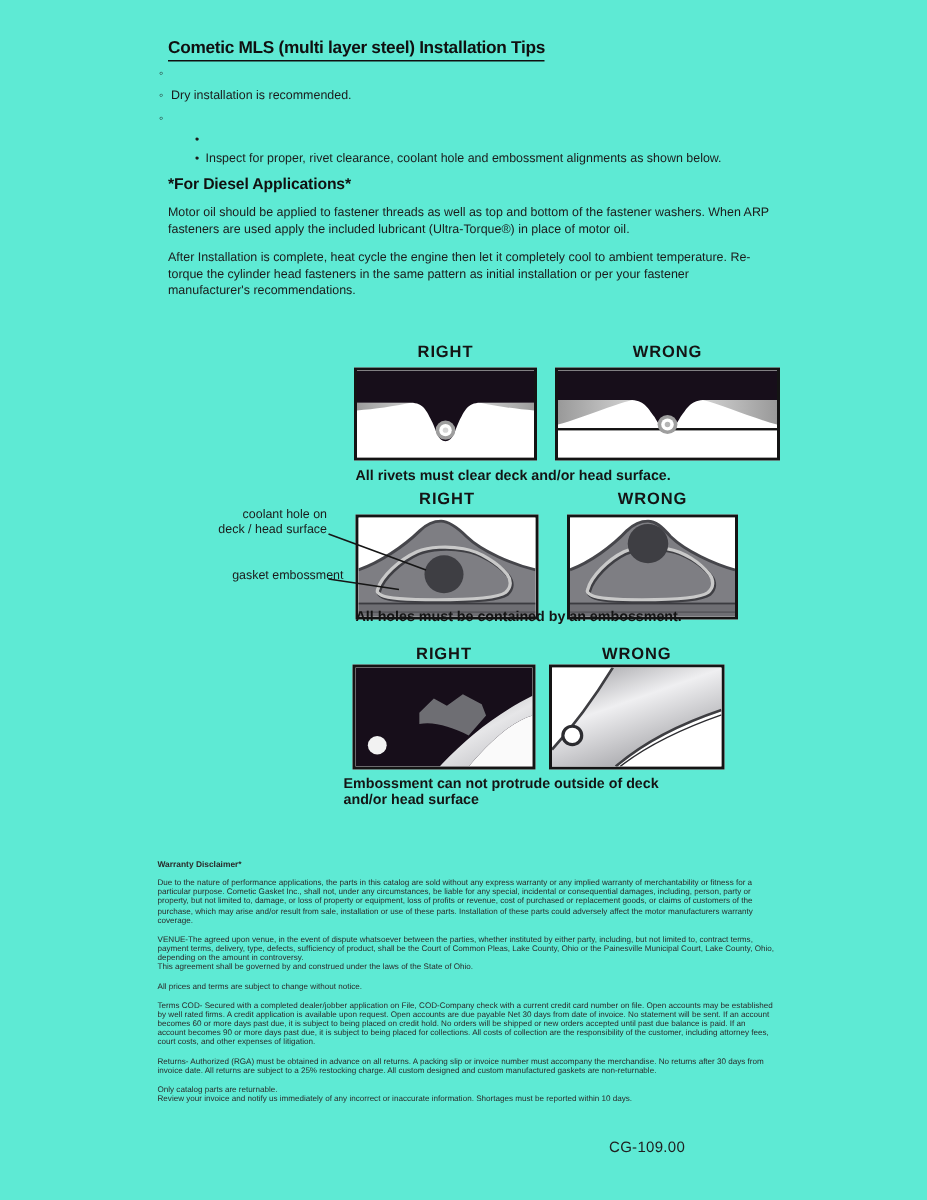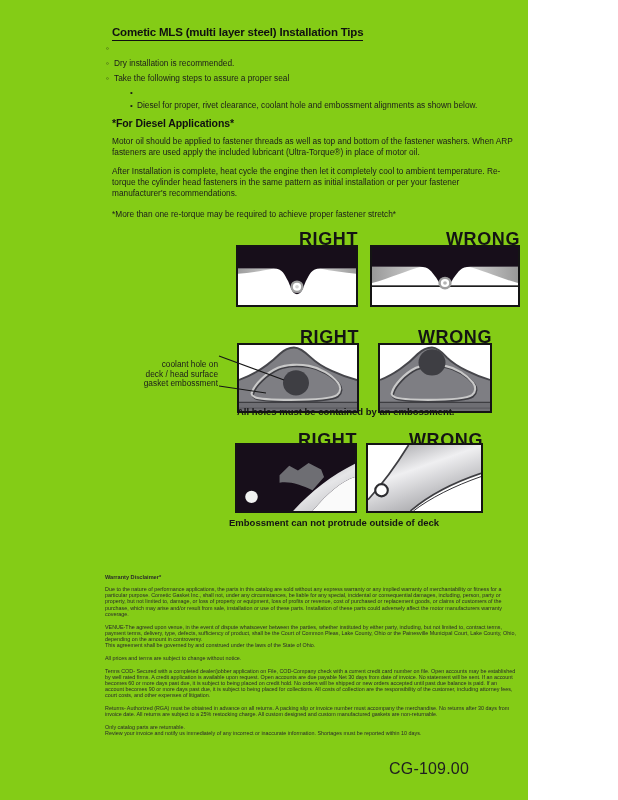--- a/index.html
+++ b/index.html
@@ -1,81 +1,79 @@
 <!DOCTYPE html>
 <html><head>
 <meta charset="utf-8">
 <style>
   html,body{margin:0;padding:0;background:#ffffff;}
   .doc{
-    position:relative;width:528px;height:800px;background:#84cc16;overflow:hidden;
+    position:relative;width:618px;height:800px;background:#5eead4;overflow:hidden;
     font-family:"Liberation Sans","DejaVu Sans",sans-serif;color:#1c1c1c;
   }
   
   .title{
     position:absolute;left:112px;top:26px;font-size:11.5px;font-weight:700;color:#101010;
     letter-spacing:-0.2px;border-bottom:1.5px solid #101010;padding-bottom:1.5px;display:inline-block;
   }
   .tips{position:absolute;left:106px;top:41px;width:420px;font-size:8.3px;color:#1b1b1b;}
   .tip-row{display:flex;align-items:flex-start;line-height:15px;}
   .tip-row .mark{width:8px;font-size:8px;line-height:15px;color:#1b1b1b;}
   .sub-row{display:flex;align-items:flex-start;line-height:13px;margin-left:24px;}
   .sub-row .mark{width:7px;font-size:8px;line-height:13px;}
   
   .diesel{position:absolute;left:112px;top:117px;width:404px;}
   .diesel h2{margin:0 0 7px 0;font-size:10.5px;font-weight:700;color:#101010;letter-spacing:-0.1px;}
   .diesel p{margin:0 0 8px 0;font-size:8.3px;line-height:11px;color:#1b1b1b;}
   .diesel p.note{margin-top:10px;margin-bottom:0;}
   
-  .dg-label{position:absolute;font-size:18px;font-weight:700;letter-spacing:0.6px;color:#141414;text-align:right;}
+  .dg-label{position:absolute;font-size:11px;font-weight:700;letter-spacing:0.6px;color:#141414;text-align:center;}
   .dg-box{position:absolute;border:2px solid #141414;background:#fff;box-sizing:border-box;}
   .dg-box svg{display:block;width:100%;height:100%;}
   .dg-caption{position:absolute;font-size:9.5px;font-weight:700;color:#141414;line-height:11px;}
   .callout{position:absolute;font-size:8.3px;line-height:9.5px;color:#1b1b1b;text-align:right;}
   .leader{position:absolute;z-index:3;}
   
   .legal{position:absolute;left:105px;top:574px;width:412px;color:#2a2a2a;}
   .legal .lg-head{font-size:5.6px;font-weight:700;margin:0 0 6px 0;}
   .legal p{margin:0 0 6.5px 0;font-size:5.4px;line-height:6.2px;}
   .legal p.no-gap{margin-bottom:0;}
-  .doc-code{position:absolute;left:389px;top:760px;font-size:16px;color:#202020;letter-spacing:0.2px;}
+  .doc-code{position:absolute;left:406px;top:760px;font-size:10px;color:#202020;letter-spacing:0.2px;}
 </style>
 </head>
 <body>
 
 <div class="doc">
 
   <div class="title">Cometic MLS (multi layer steel) Installation Tips</div>
 
   <div class="tips">
     <div class="tip-row">
       <span class="mark">◦</span>
     </div>
     <div class="tip-row">
       <span class="mark">◦</span>
       <span>Dry installation is recommended.</span>
     </div>
     <div class="tip-row">
       <span class="mark">◦</span>
-      <span>Take the following steps to assure a proper seal</span>
     </div>
     <div class="sub-row">
       <span class="mark">•</span>
     </div>
     <div class="sub-row">
       <span class="mark">•</span>
-      <span>Diesel for proper, rivet clearance, coolant hole and embossment alignments as shown below.</span>
+      <span>Inspect for proper, rivet clearance, coolant hole and embossment alignments as shown below.</span>
     </div>
   </div>
 
   <div class="diesel">
     <h2>*For Diesel Applications*</h2>
     <p>Motor oil should be applied to fastener threads as well as top and bottom of the fastener washers. When ARP fasteners are used apply the included lubricant (Ultra-Torque®) in place of motor oil.</p>
     <p>After Installation is complete, heat cycle the engine then let it completely cool to ambient temperature. Re-torque the cylinder head fasteners in the same pattern as initial installation or per your fastener manufacturer's recommendations.</p>
-    <p class="note">*More than one re-torque may be required to achieve proper fastener stretch*</p>
   </div>
 
   <div class="dg-label" style="left:236px;top:229px;width:122px;">RIGHT</div>
   <div class="dg-label" style="left:370px;top:229px;width:150px;">WRONG</div>
 
   <div class="dg-box" style="left:236px;top:245px;width:122px;height:62px;">
     <svg viewBox="0 0 122 62" preserveAspectRatio="none">
       <defs>
         <linearGradient id="g1a" x1="0" y1="0" x2="1" y2="0">
           <stop offset="0" stop-color="#9c9c9c"></stop>
@@ -116,29 +114,30 @@
       <path d="M0,0 H150 V21 H101 C91,21 89,26 84,33 C81,38.5 79,41.5 75,42 C71,41.5 69,38.5 66,33 C61,26 59,21 49,21 H0 Z" fill="#170e1a"></path>
       <rect x="0" y="41" width="150" height="1.7" fill="#111111"></rect>
       <g>
         <circle cx="75" cy="38.5" r="6.8" fill="#9e9e9e"></circle>
         <circle cx="75" cy="38.5" r="4.3" fill="#ffffff"></circle>
         <circle cx="75" cy="38.5" r="1.9" fill="#b5b5b5"></circle>
       </g>
     </svg>
   </div>
 
+  <div class="dg-caption" style="left:237px;top:312px;width:280px;">All rivets must clear deck and/or head surface.</div>
 
   <div class="dg-label" style="left:237px;top:327px;width:122px;">RIGHT</div>
   <div class="dg-label" style="left:378px;top:327px;width:114px;">WRONG</div>
 
-  <div class="callout" style="left:90px;top:360px;width:128px;">
+  <div class="callout" style="left:90px;top:338px;width:128px;">
     <div>coolant hole on</div>
     <div>deck / head surface</div>
   </div>
-  <div class="callout" style="left:90px;top:379px;width:128px;">
+  <div class="callout" style="left:101px;top:379px;width:128px;">
     <div>gasket embossment</div>
   </div>
 
   <svg class="leader" style="left:140px;top:343px;" width="170" height="75" viewBox="0 0 170 75">
     <line x1="79" y1="13" x2="144" y2="37" stroke="#161616" stroke-width="1.1"></line>
     <line x1="79" y1="43" x2="126" y2="50" stroke="#161616" stroke-width="1.1"></line>
   </svg>
 
   <div class="dg-box" style="left:237px;top:343px;width:122px;height:70px;">
     <svg viewBox="0 0 118 68" preserveAspectRatio="none">
@@ -203,20 +202,21 @@
       <path d="M42,0 H117 V30 C88,40 62,54 44,70 H0 V58 C18,38 30,20 42,0 Z" fill="url(#g3b)"></path>
       <path d="M42,0 C30,20 18,38 0,58" fill="none" stroke="#3e3e42" stroke-width="1.8"></path>
       <path d="M117,30 C88,40 62,54 44,70" fill="none" stroke="#3e3e42" stroke-width="1.8"></path>
       <path d="M117,33.5 C89,43.5 64,56.5 47,70" fill="none" stroke="#2c2c30" stroke-width="1"></path>
       <circle cx="14" cy="48" r="6.5" fill="#ffffff" stroke="#2c2c30" stroke-width="2.2"></circle>
     </svg>
   </div>
 
   <div class="dg-caption" style="left:229px;top:517px;width:260px;">
     <div>Embossment can not protrude outside of deck</div>
+    <div>and/or head surface</div>
   </div>
 
   <div class="legal">
     <div class="lg-head">Warranty Disclaimer*</div>
     <p>Due to the nature of performance applications, the parts in this catalog are sold without any express warranty or any implied warranty of merchantability or fitness for a particular purpose.  Cometic Gasket Inc., shall not, under any circumstances, be liable for any special, incidental or consequential damages, including, person, party or property, but not limited to, damage, or loss of property or equipment, loss of profits or revenue, cost of purchased or replacement goods, or claims of customers of the purchase, which may arise and/or result from sale, installation or use of these parts.  Installation of these parts could adversely affect the motor manufacturers warranty coverage.</p>
     <p class="no-gap">VENUE-The agreed upon venue, in the event of dispute whatsoever between the parties, whether instituted by either party, including, but not limited to, contract terms, payment terms, delivery, type, defects, sufficiency of product, shall be the Court of Common Pleas, Lake County, Ohio or the Painesville Municipal Court, Lake County, Ohio, depending on the amount in controversy.</p>
     <p>This agreement shall be governed by and construed under the laws of the State of Ohio.</p>
     <p>All prices and terms are subject to change without notice.</p>
     <p>Terms COD- Secured with a completed dealer/jobber application on File, COD-Company check with a current credit card number on file.  Open accounts may be established by well rated firms.  A credit application is available upon request.  Open accounts are due payable Net 30 days from date of invoice.  No statement will be sent.  If an account becomes 60 or more days past due, it is subject to being placed on credit hold.  No orders will be shipped or new orders accepted until past due balance is paid.  If an account becomes 90 or more days past due, it is subject to being placed for collections.  All costs of collection are the responsibility of the customer, including attorney fees, court costs, and other expenses of litigation.</p>
     <p>Returns- Authorized (RGA) must be obtained in advance on all returns.  A packing slip or invoice number must accompany the merchandise.  No returns after 30 days from invoice date.  All returns are subject to a 25% restocking charge.  All custom designed and custom manufactured gaskets are non-returnable.</p>

